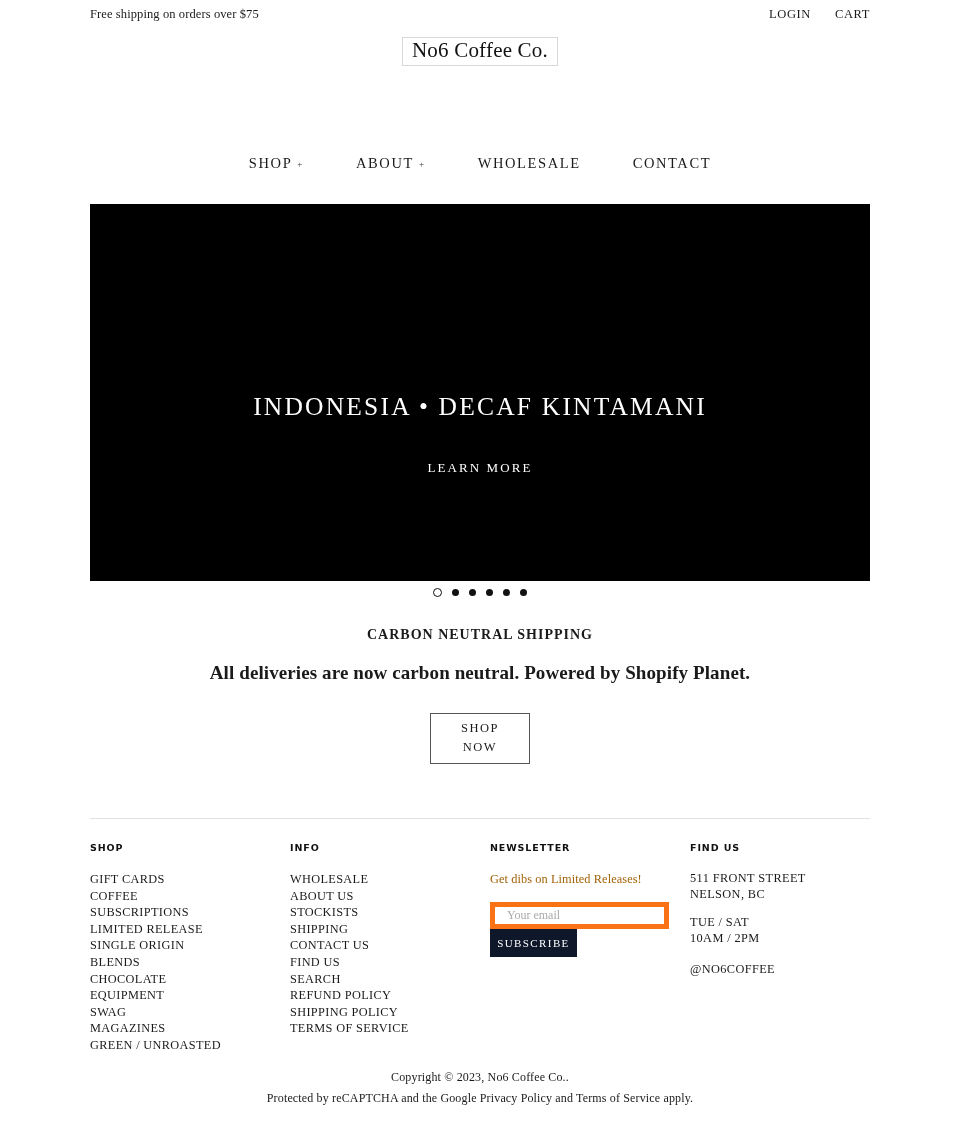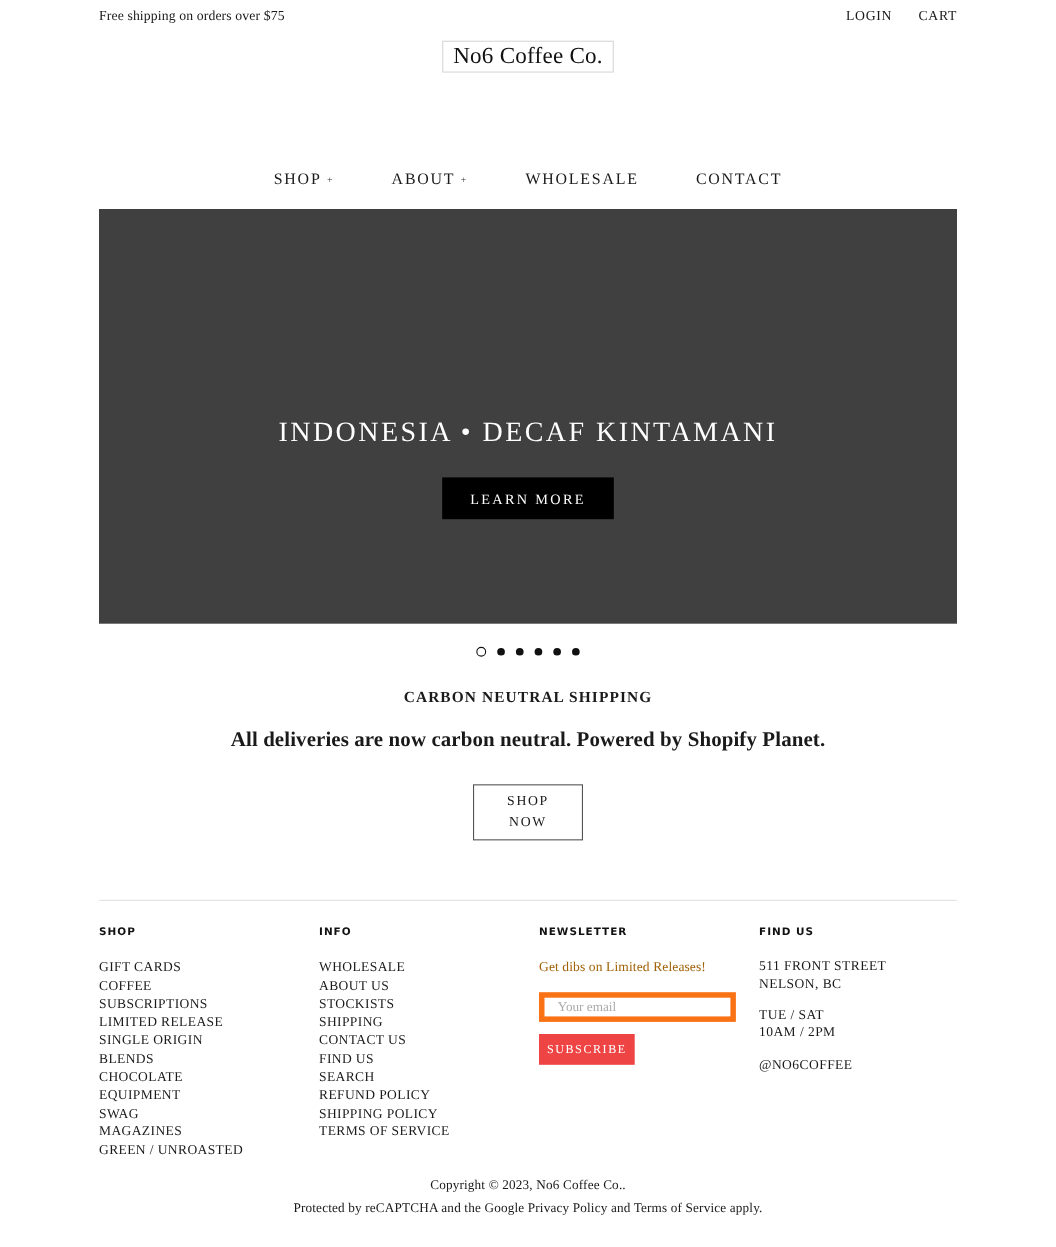--- a/index.html
+++ b/index.html
@@ -104,24 +104,24 @@
     margin-left: 5px;
     position: relative;
     top: -1px;
     color: #333;
   }
 
   
   .hero {
     position: absolute;
     left: 90px;
-    top: 190px;
+    top: 204px;
     width: 780px;
     height: 377px;
-    background: #404040;
+    background: #000000;
     overflow: hidden;
   }
   .hero-inner {
     position: absolute;
     left: 0;
     top: 0;
     width: 780px;
     height: 377px;
     display: flex;
     flex-direction: column;
@@ -275,24 +275,23 @@
     border: 5px solid #f97316;
     background: #ffffff;
     padding: 0 12px;
     font-family: "Liberation Serif", serif;
     font-size: 12px;
     color: #1a1a1a;
     outline: none;
   }
   .email-input::placeholder { color: #aaaaaa; }
   .subscribe-btn {
-    margin-top: 11px;
     width: 87px;
     height: 28px;
-    background: #ef4444;
+    background: #0f172a;
     color: #ffffff;
     border: none;
     font-family: "Liberation Serif", serif;
     font-size: 11px;
     letter-spacing: 1.4px;
     cursor: pointer;
     line-height: 1;
   }
   .faddr-block {
     font-family: "Liberation Serif", serif;

